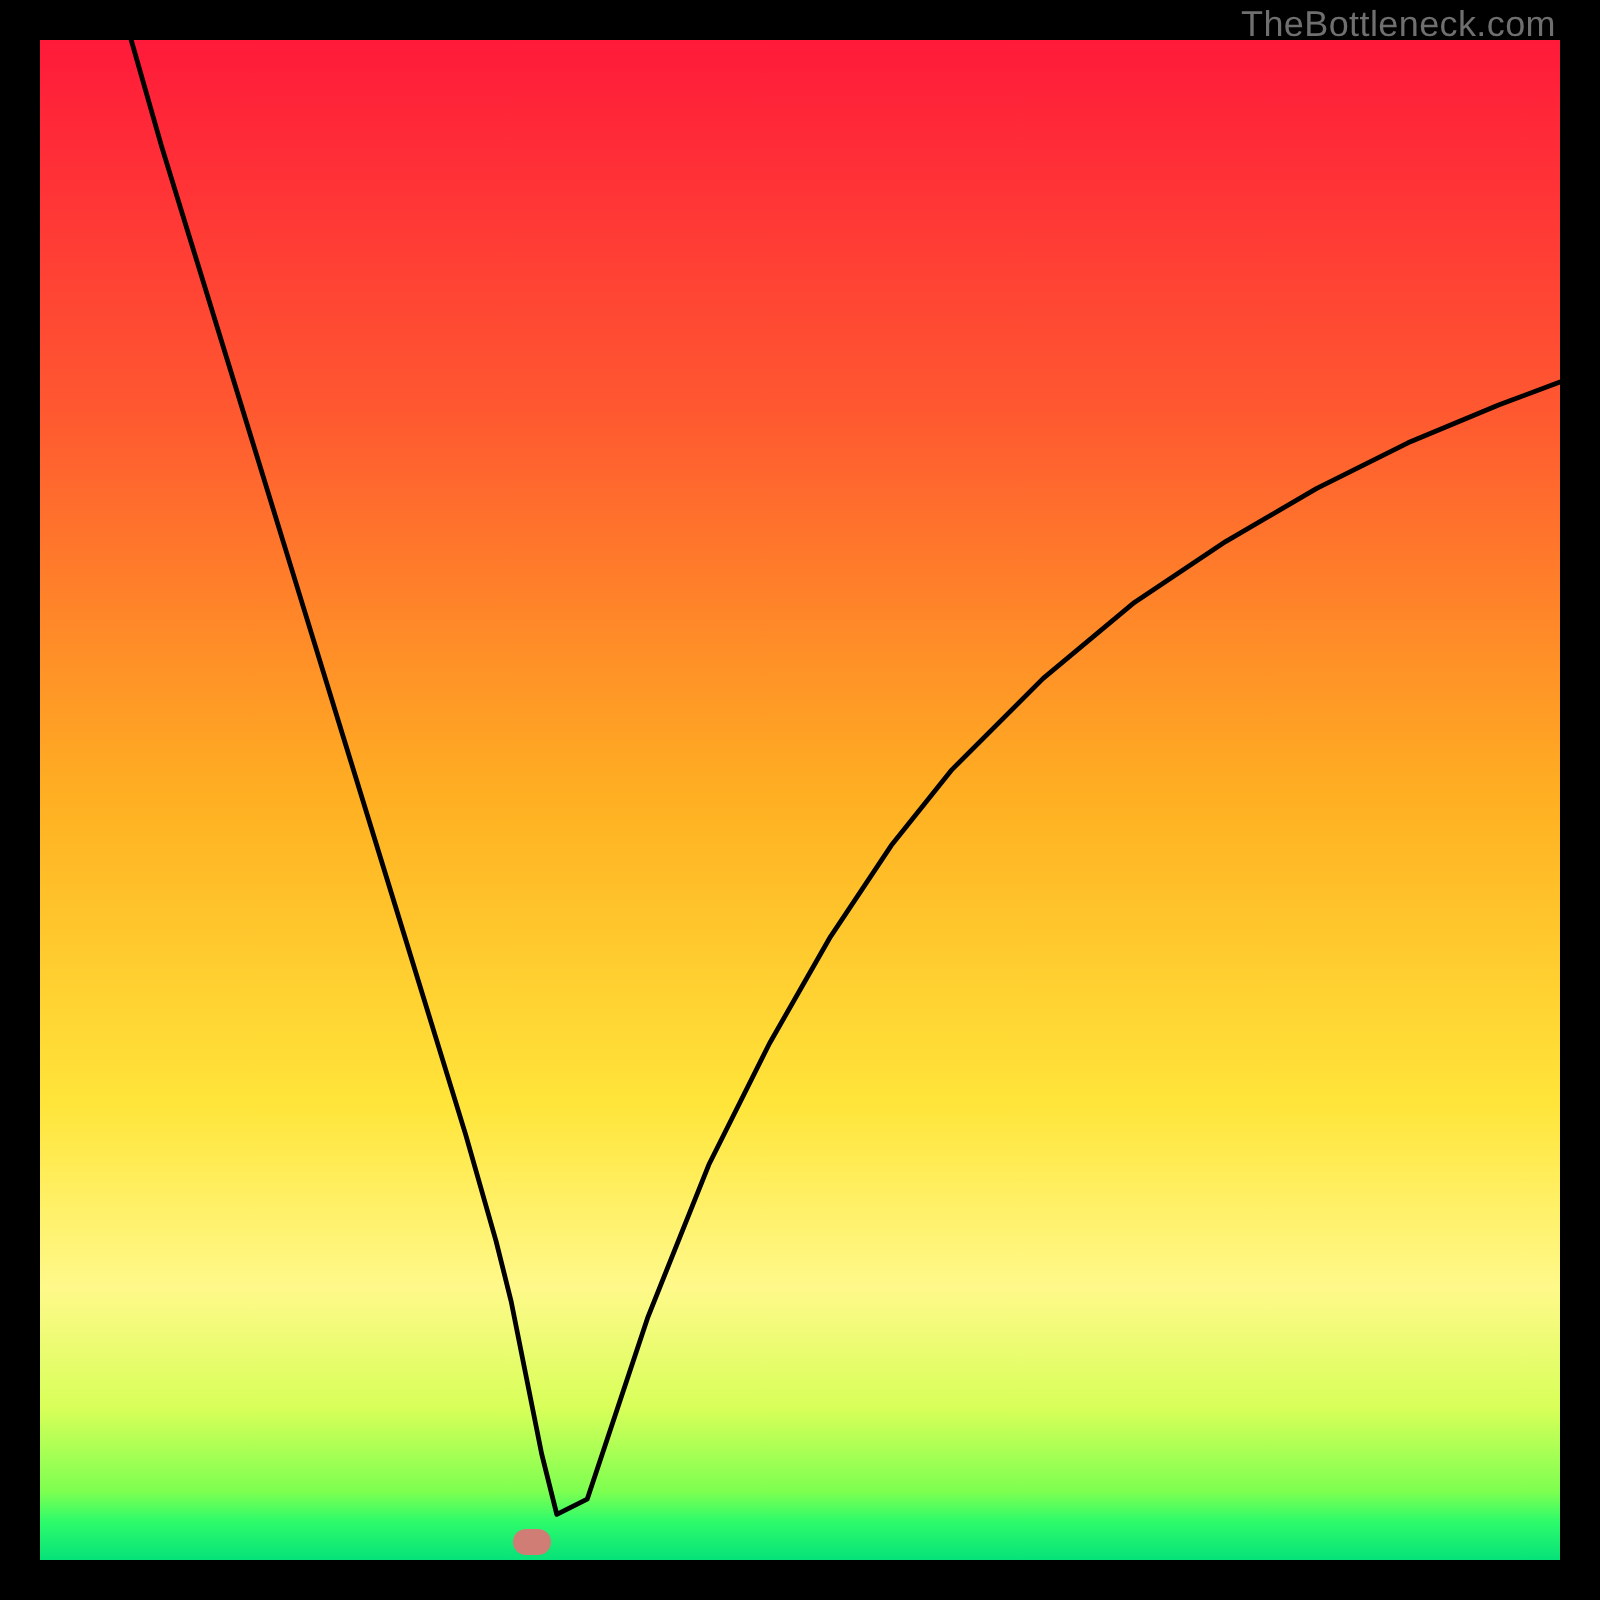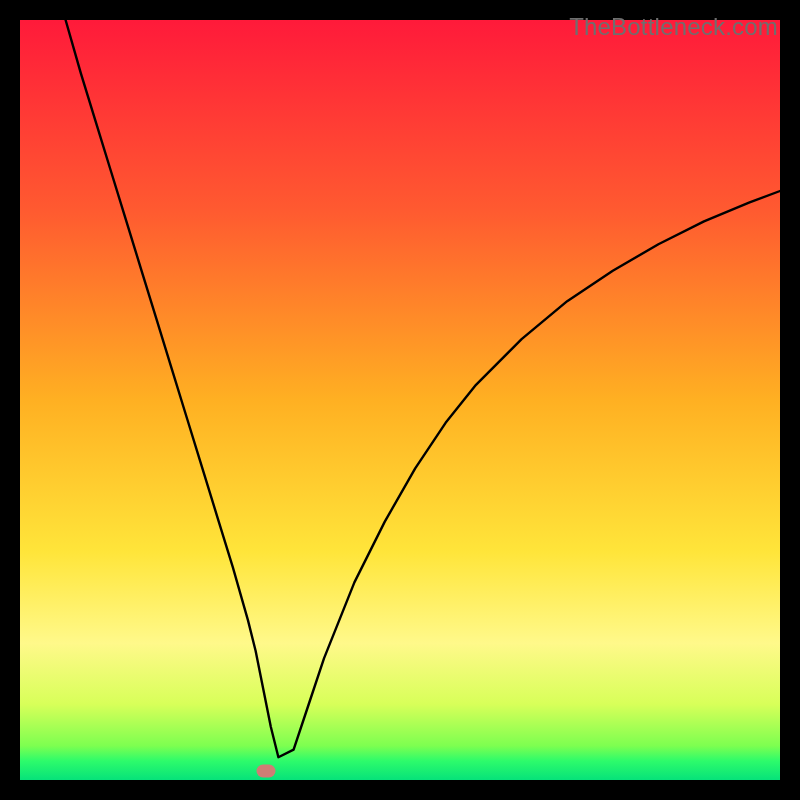--- a/index.html
+++ b/index.html
@@ -21,24 +21,24 @@
   }
   .plot-bg {
     position: absolute;
     left: 0;
     top: 0;
     width: 760px;
     height: 760px;
   }
   .watermark {
     position: absolute;
-    top: 13px;
+    top: 2px;
     right: 22px;
     color: #6f6f6f;
-    font-size: 24px;
+    font-size: 18px;
     font-weight: 500;
     letter-spacing: 0.2px;
   }
   svg.curve {
     position: absolute;
     left: 20px;
     top: 20px;
     width: 760px;
     height: 760px;
     overflow: visible;

